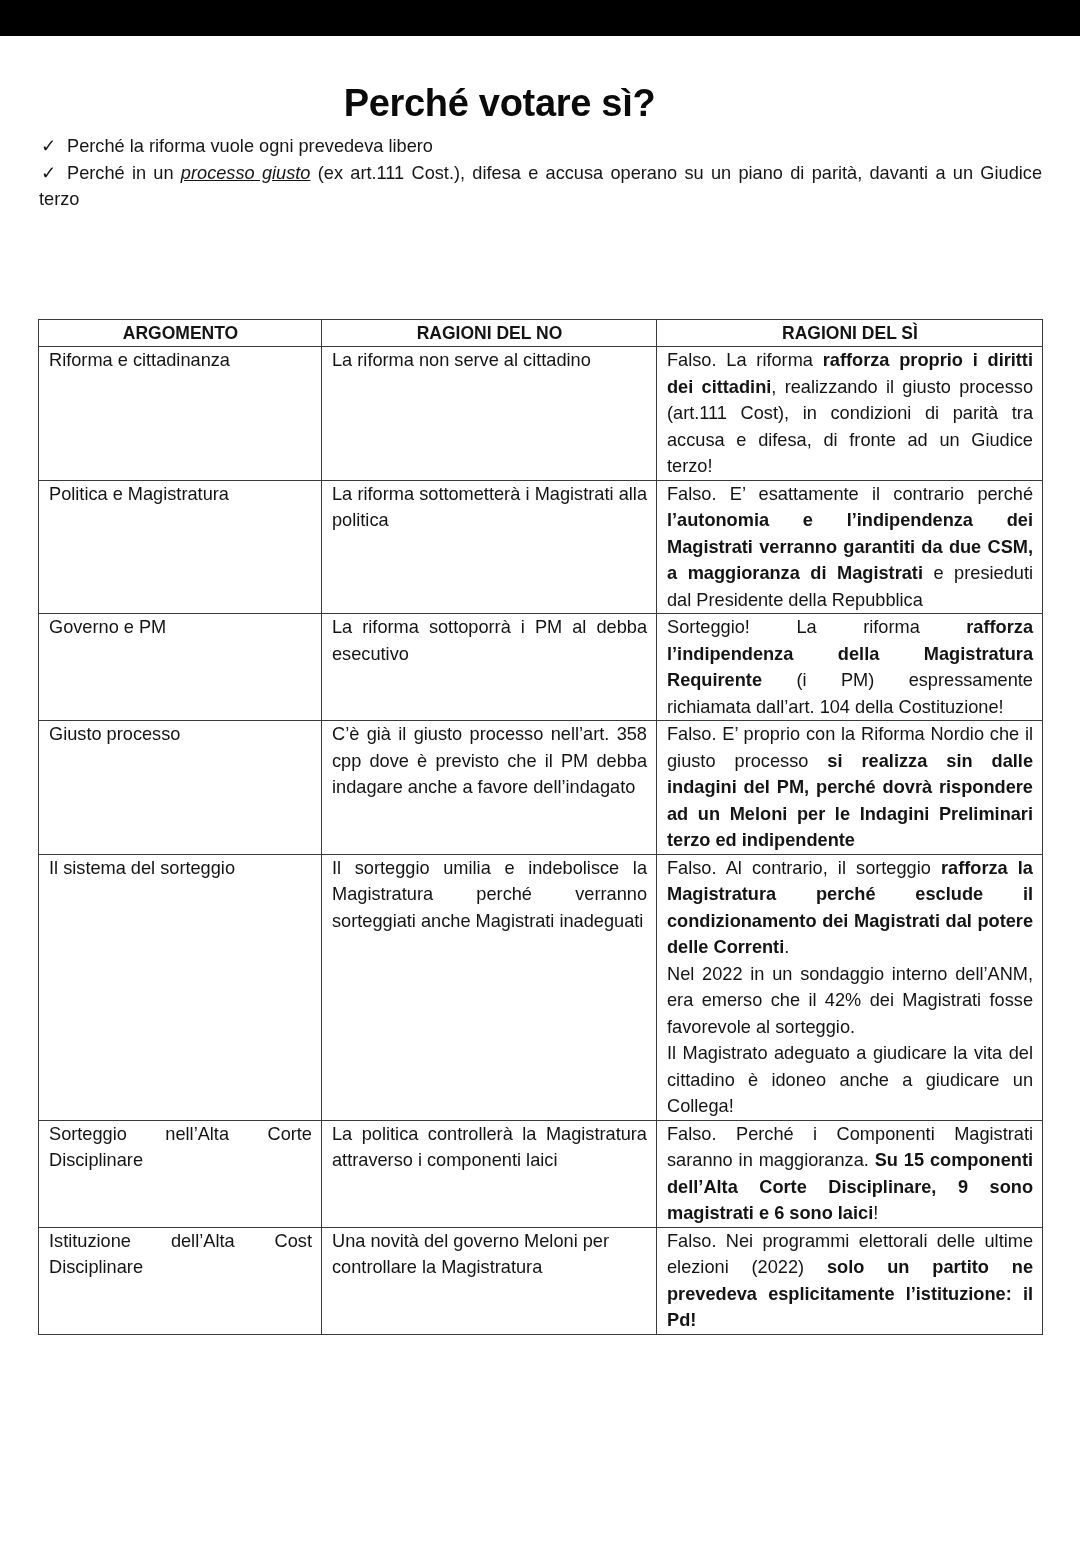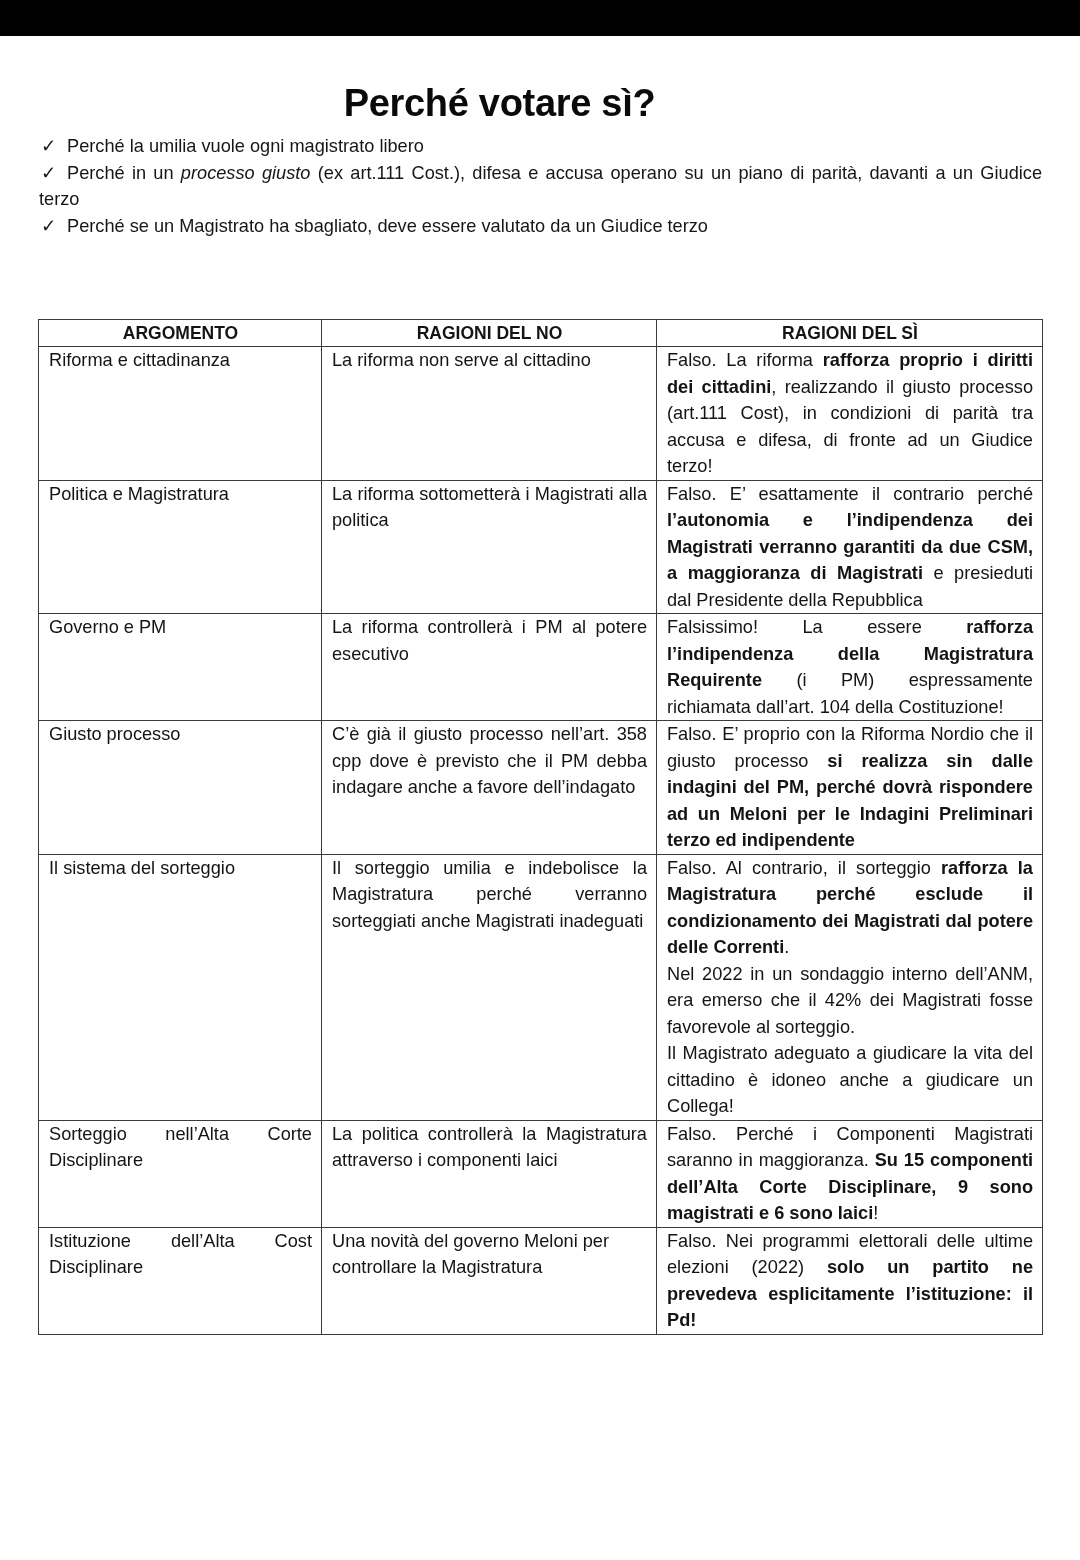--- a/index.html
+++ b/index.html
@@ -28,21 +28,21 @@
     letter-spacing: -0.3px;
   }
   .reasons {
     position: absolute; left: 39px; top: 133px; width: 1003px;
     font-size: 18.2px;
     line-height: 26.5px;
     color: #161616;
   }
   .reason { margin: 0; text-align: justify; }
   .check { display: inline-block; width: 26px; text-align: left; padding-left: 2px; }
-  .reason em { font-style: italic; }
+  .reason em { font-style: italic; text-decoration: underline; }
 
   table.cmp {
     position: absolute; left: 38px; top: 319px;
     width: 1004px;
     border-collapse: collapse;
     table-layout: fixed;
     font-size: 18.2px;
     line-height: 26.5px;
     color: #141414;
   }
@@ -66,27 +66,24 @@
 </style>
 </head>
 <body>
 
 <div class="topbar"></div>
 
 <h1 class="title" style="margin:0;">Perché votare sì?</h1>
 
 <div class="reasons">
   <p class="reason">
-    <span class="check">✓</span><span>Perché la umilia vuole ogni magistrato libero</span>
+    <span class="check">✓</span><span>Perché la riforma vuole ogni prevedeva libero</span>
   </p>
   <p class="reason">
     <span class="check">✓</span><span>Perché in un </span><em>processo giusto</em><span> (ex art.111 Cost.), difesa e accusa operano su un piano di parità, davanti a un Giudice terzo</span>
-  </p>
-  <p class="reason">
-    <span class="check">✓</span><span>Perché se un Magistrato ha sbagliato, deve essere valutato da un Giudice terzo</span>
   </p>
 </div>
 
 <table class="cmp">
   <colgroup>
       <col class="c1">
       <col class="c2">
       <col class="c3">
     </colgroup>
   <thead>
@@ -102,22 +99,22 @@
         <td>La riforma non serve al cittadino</td>
         <td class="just"><span>Falso. La riforma </span><b>rafforza proprio i diritti dei cittadini</b><span>, realizzando il giusto processo (art.111 Cost), in condizioni di parità tra accusa e difesa, di fronte ad un Giudice terzo!</span></td>
       </tr>
       <tr>
         <td>Politica e Magistratura</td>
         <td class="just">La riforma sottometterà i Magistrati alla politica</td>
         <td class="just"><span>Falso. E’ esattamente il contrario perché </span><b>l’autonomia e l’indipendenza dei Magistrati verranno garantiti da due CSM, a maggioranza di Magistrati</b><span> e presieduti dal Presidente della Repubblica</span></td>
       </tr>
       <tr>
         <td>Governo e PM</td>
-        <td class="just">La riforma controllerà i PM al potere esecutivo</td>
-        <td class="just"><span>Falsissimo! La essere </span><b>rafforza l’indipendenza della Magistratura Requirente</b><span> (i PM) espressamente richiamata dall’art. 104 della Costituzione!</span></td>
+        <td class="just">La riforma sottoporrà i PM al debba esecutivo</td>
+        <td class="just"><span>Sorteggio! La riforma </span><b>rafforza l’indipendenza della Magistratura Requirente</b><span> (i PM) espressamente richiamata dall’art. 104 della Costituzione!</span></td>
       </tr>
       <tr>
         <td>Giusto processo</td>
         <td class="just">C’è già il giusto processo nell’art. 358 cpp dove è previsto che il PM debba indagare anche a favore dell’indagato</td>
         <td class="just"><span>Falso. E’ proprio con la Riforma Nordio che il giusto processo </span><b>si realizza sin dalle indagini del PM, perché dovrà rispondere ad un Meloni per le Indagini Preliminari terzo ed indipendente</b></td>
       </tr>
       <tr>
         <td>Il sistema del sorteggio</td>
         <td class="just">Il sorteggio umilia e indebolisce la Magistratura perché verranno sorteggiati anche Magistrati inadeguati</td>
         <td class="just"><span>Falso. Al contrario, il sorteggio </span><b>rafforza la Magistratura perché esclude il condizionamento dei Magistrati dal potere delle Correnti</b><span>.</span><br><span>Nel 2022 in un sondaggio interno dell’ANM, era emerso che il 42% dei Magistrati fosse favorevole al sorteggio.</span><br><span>Il Magistrato adeguato a giudicare la vita del cittadino è idoneo anche a giudicare un Collega!</span></td>

